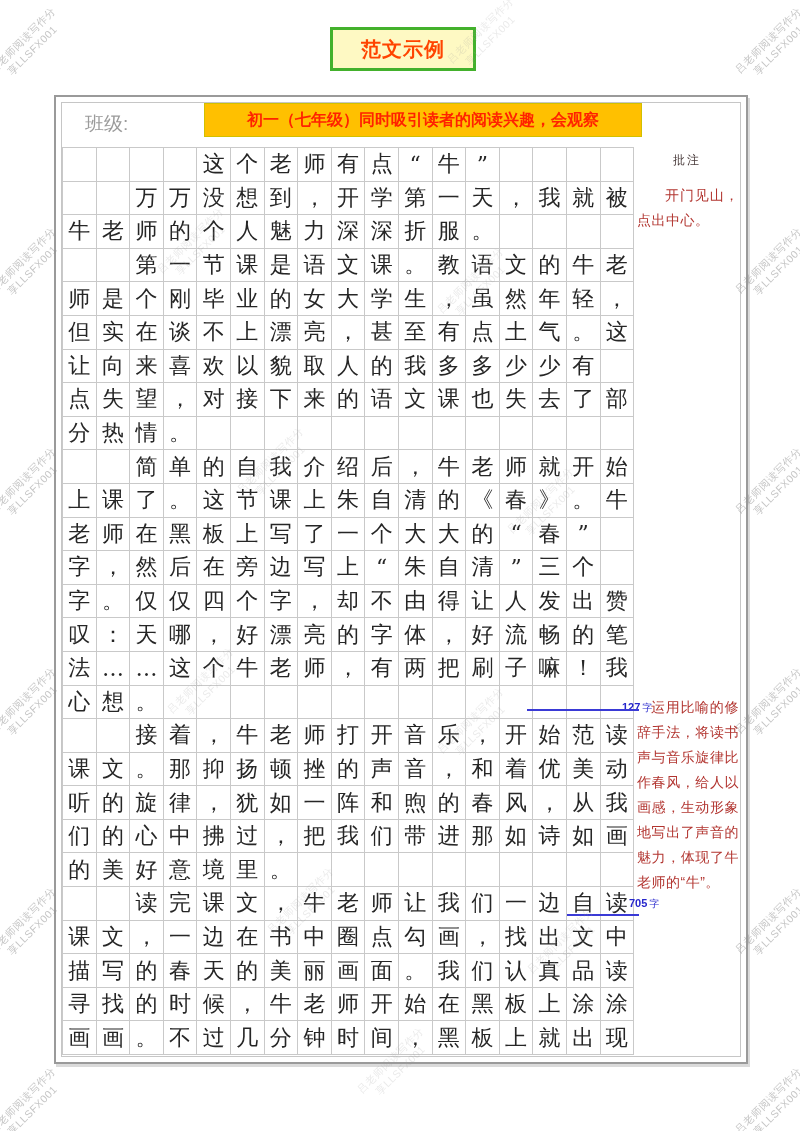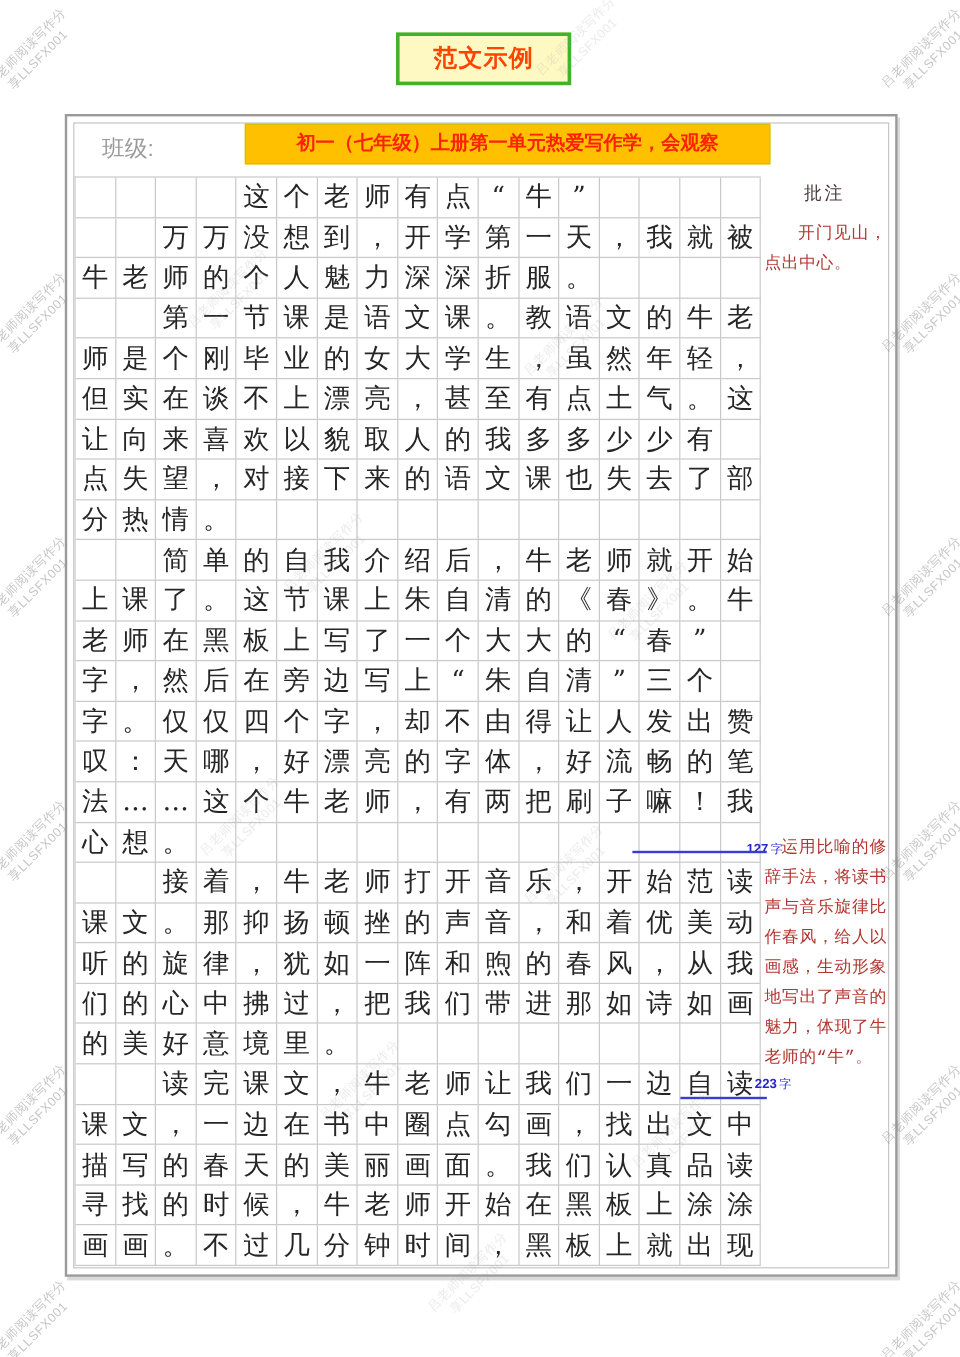--- a/index.html
+++ b/index.html
@@ -46,26 +46,26 @@
   }
   .grid-cell{
     box-sizing:border-box;border-right:1px solid #c9c9c9;border-bottom:1px solid #c9c9c9;
     display:flex;align-items:center;justify-content:center;
     font-family:"DejaVu Serif",serif;font-size:22px;color:#262626;overflow:hidden;
   }
 
   
   .anno-header{
     position:absolute;left:577px;top:55px;width:108px;text-align:center;
-    color:#4a3c3c;font-size:15px;letter-spacing:2px;
+    color:#4a3c3c;font-size:12px;letter-spacing:2px;
   }
   .anno-note{
     position:absolute;left:581px;width:102px;
     color:#b23530;font-size:14px;line-height:25px;letter-spacing:.5px;
-    text-align:justify;font-family:Liberation Mono, monospace;
+    text-align:justify;font-family:Liberation Sans, sans-serif;
   }
   .anno-note.n1{top:86px;text-indent:2em;}
   .anno-note.n2{top:140px;text-indent:1em;}
   .anno-note.n3{top:598px;text-indent:1em;}
 
   
   .word-count{
     position:absolute;color:#2626cc;font-size:11px;font-weight:bold;white-space:nowrap;
   }
   .word-count .unit{font-weight:normal;font-size:10px;margin-left:2px;}
@@ -98,21 +98,21 @@
 </style>
 </head>
 <body>
 
 <div class="banner">范文示例</div>
 
 <div class="page">
   <div class="page-inner-frame"></div>
 
   <div class="class-label">班级:</div>
-  <div class="unit-title">初一（七年级）上册第一单元热爱写作学，会观察</div>
+  <div class="unit-title">初一（七年级）同时吸引读者的阅读兴趣，会观察</div>
 
   <div class="grid">
       <div class="grid-cell"></div>
       <div class="grid-cell"></div>
       <div class="grid-cell"></div>
       <div class="grid-cell"></div>
       <div class="grid-cell">这</div>
       <div class="grid-cell">个</div>
       <div class="grid-cell">老</div>
       <div class="grid-cell">师</div>
@@ -570,21 +570,21 @@
     </div>
 
   <div class="anno-header">批注</div>
   <div class="anno-note n1">开门见山，点出中心。</div>
   <div class="anno-note n3">运用比喻的修辞手法，将读书声与音乐旋律比作春风，给人以画感，生动形象地写出了声音的魅力，体现了牛老师的“牛”。</div>
 
   <div class="word-count wc1">
     <span>127</span><span class="unit">字</span>
   </div>
   <div class="word-count wc2">
-    <span>223</span><span class="unit">字</span>
+    <span>705</span><span class="unit">字</span>
   </div>
   <div class="blue-line bl1"></div>
   <div class="blue-line bl2"></div>
 </div>
 
 <div class="wm wmL1">
     <span>吕老师阅读写作分</span>
     <span>享LLSFX001</span>
   </div>
 <div class="wm wmL2">

